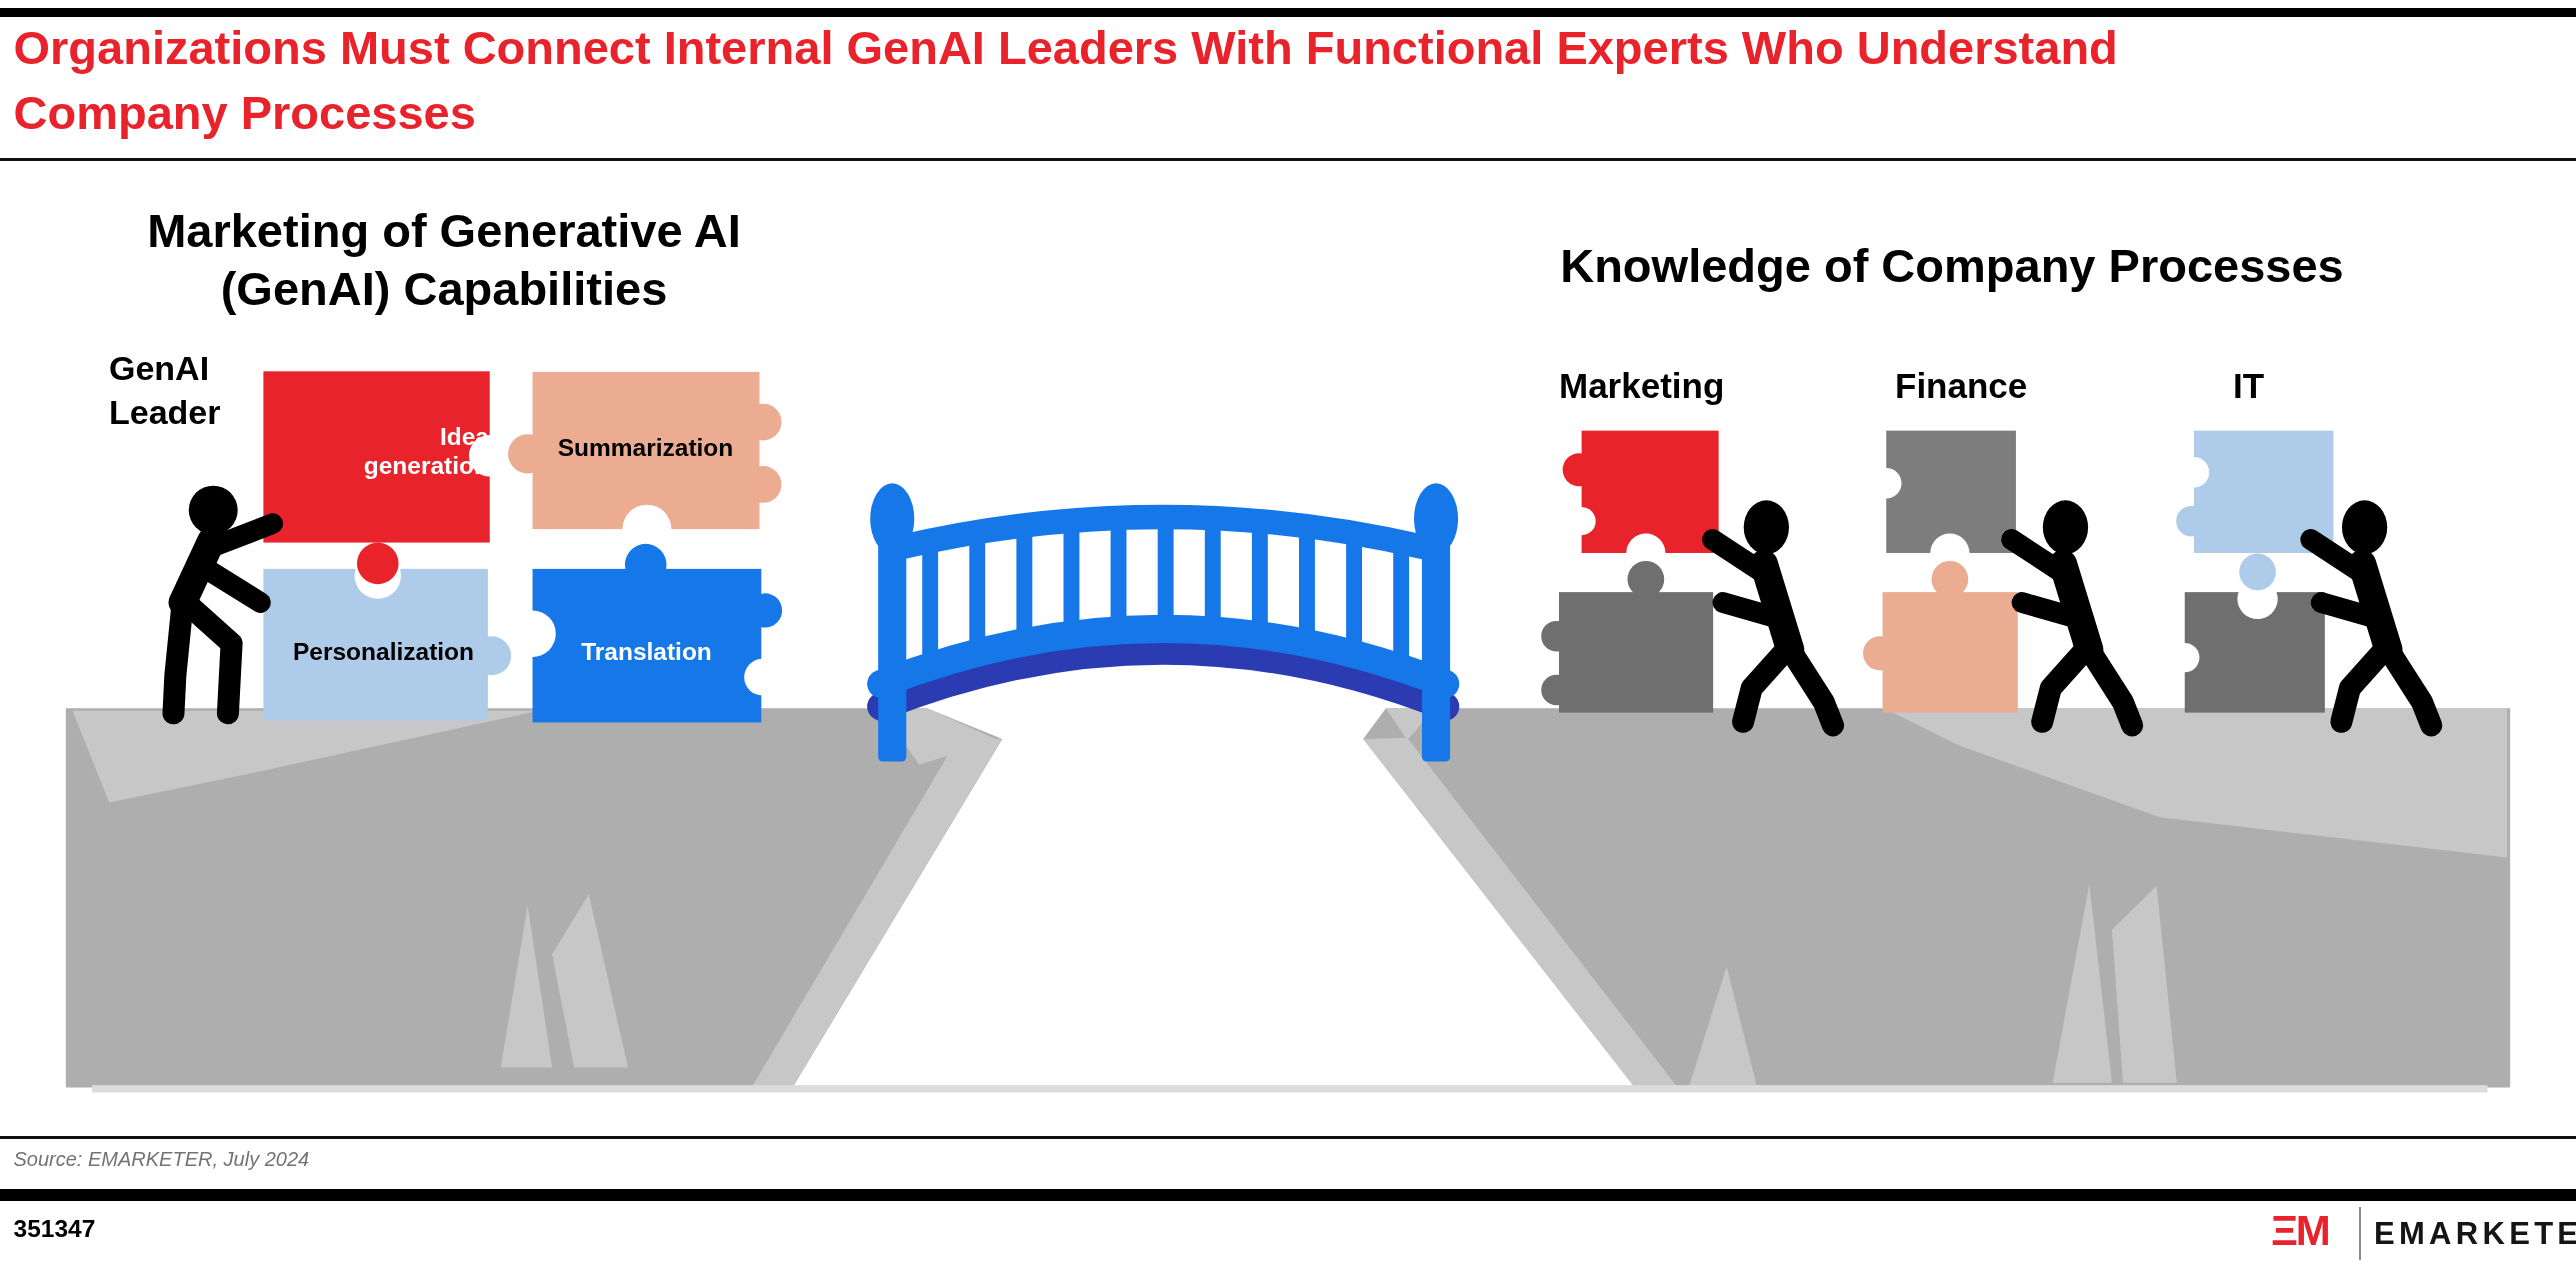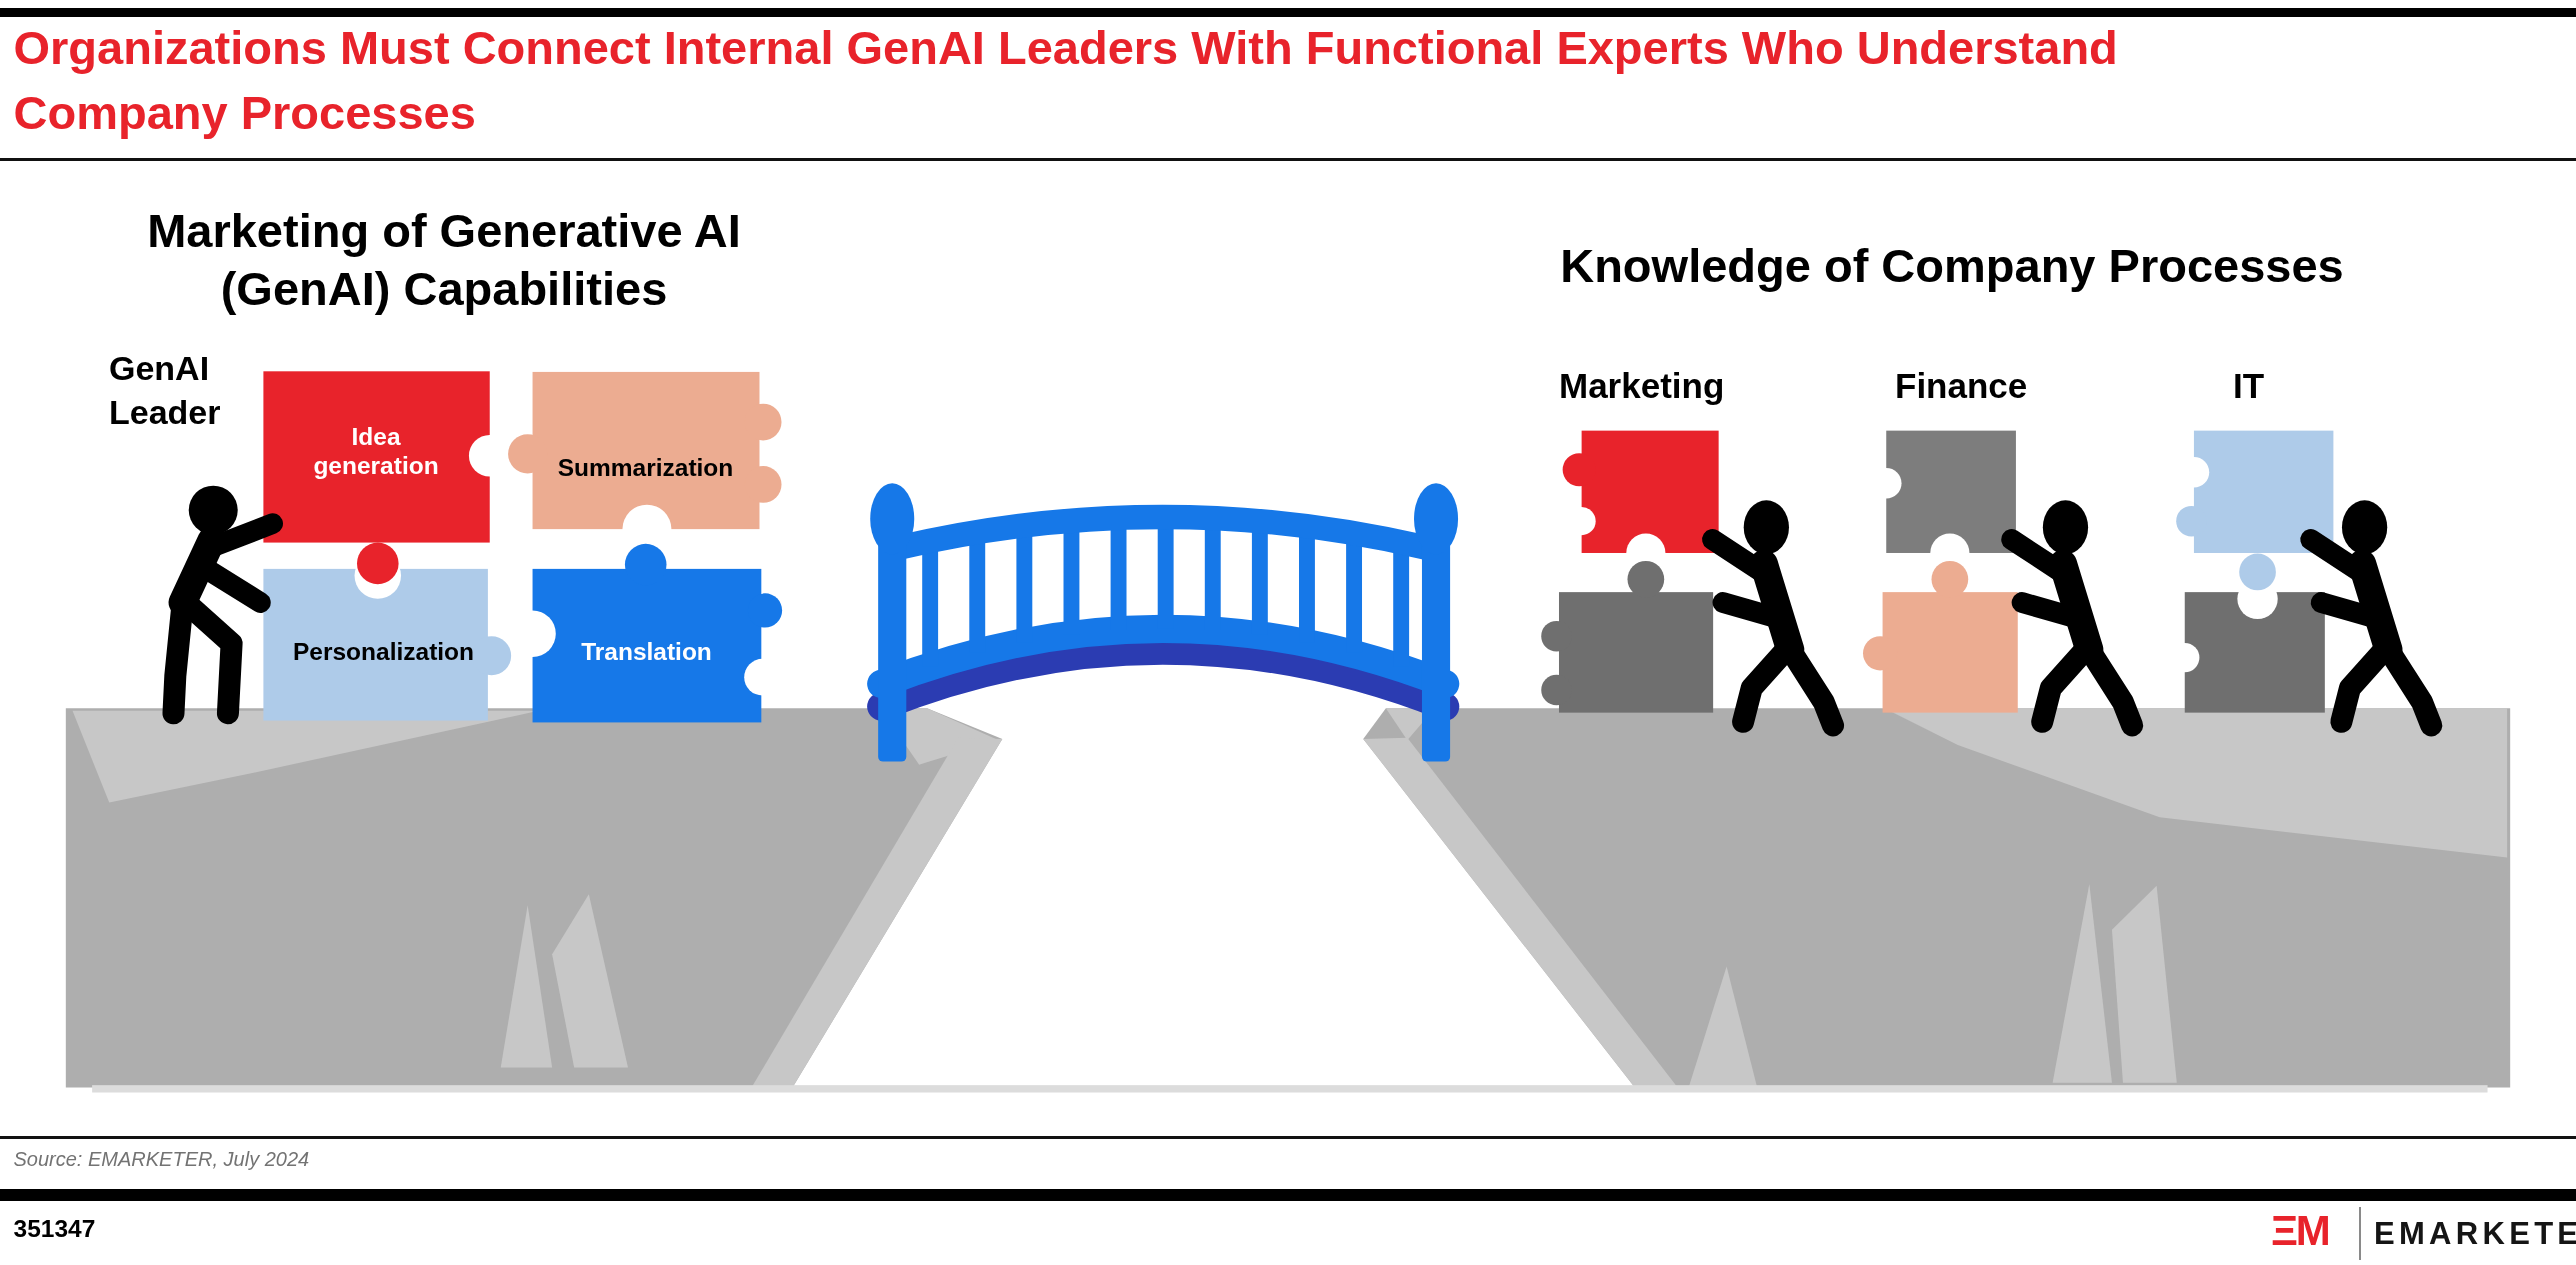--- a/index.html
+++ b/index.html
@@ -192,23 +192,23 @@
     </g>
   </svg>
 
   <div class="abs section-heading heading-left pre">Marketing of Generative AI
 (GenAI) Capabilities</div>
   <div class="abs section-heading heading-right pre">Knowledge of Company Processes</div>
 
   <div class="abs leader-label pre">GenAI
 Leader</div>
 
-  <div class="abs piece-label pre" style="left:263px;top:423px;width:226px;color:#ffffff;">Idea
+  <div class="abs piece-label pre" style="left:263px;top:423px;width:226px;color:#ffffff;text-align:right;">Idea
 generation</div>
-  <div class="abs piece-label" style="left:532px;top:454px;width:227px;color:#000000;">Summarization</div>
+  <div class="abs piece-label" style="left:532px;top:434px;width:227px;color:#000000;">Summarization</div>
   <div class="abs piece-label" style="left:263px;top:638px;width:225px;color:#000000;margin-left:8px;">Personalization</div>
   <div class="abs piece-label" style="left:532px;top:638px;width:229px;color:#ffffff;">Translation</div>
 
   <div class="abs group-label" style="left:1559px;">Marketing</div>
   <div class="abs group-label" style="left:1882px;margin-left:13px;">Finance</div>
   <div class="abs group-label" style="left:2233px;">IT</div>
 
   <div class="abs src-rule"></div>
   <div class="abs source-line">Source: EMARKETER, July 2024</div>
   <div class="abs bar-thick"></div>

